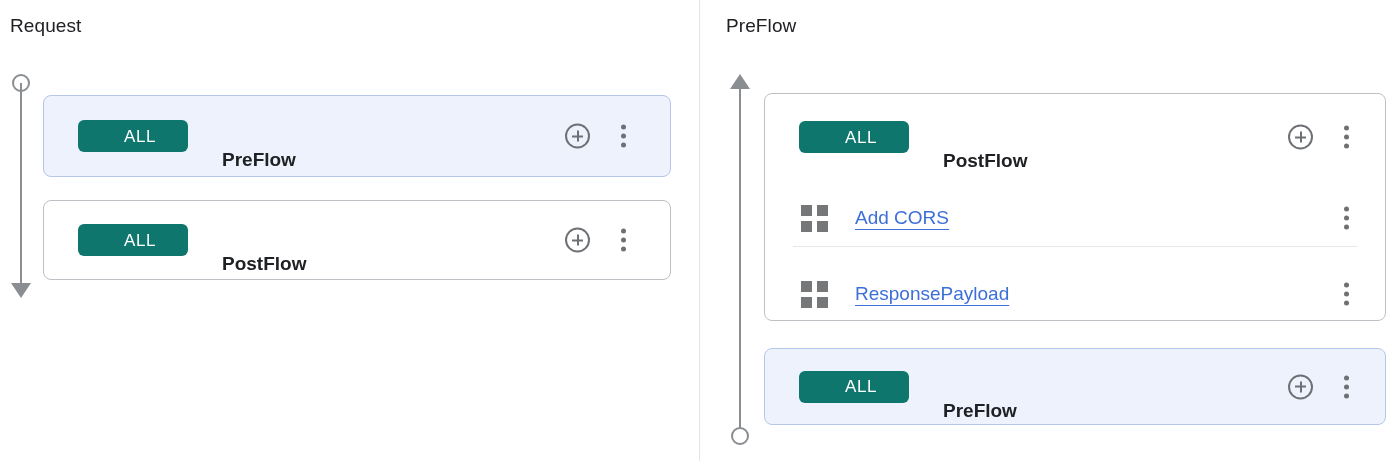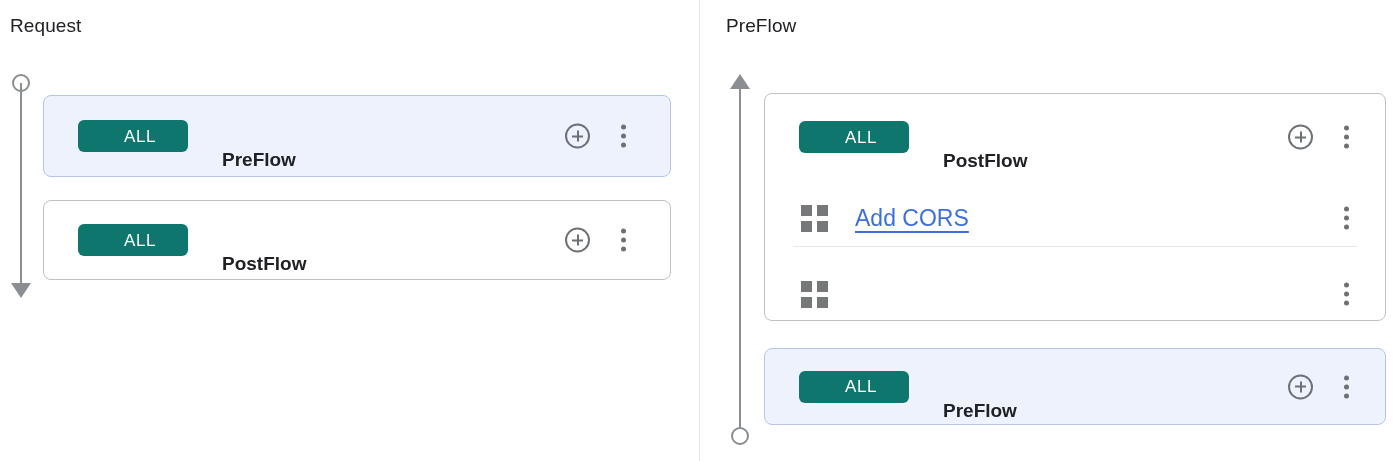--- a/index.html
+++ b/index.html
@@ -157,21 +157,21 @@
     margin-left: 2px;
   }
   .grid-icon i {
     display: block;
     width: 11px;
     height: 11px;
     background: #757779;
   }
   .policy-link {
     margin-left: 27px;
-    font-size: 23px;
+    font-size: 19px;
     color: #3d6fd9;
     text-decoration: underline;
     text-underline-offset: 5px;
     white-space: nowrap;
     cursor: pointer;
   }
 
   
   .actions {
     position: absolute;
@@ -322,20 +322,21 @@
 
     <div class="row-separator sep-1"></div>
 
     <div class="row policy-row">
       <span class="grid-icon">
         <i></i>
           <i></i>
           <i></i>
           <i></i>
       </span>
+      <a class="policy-link">ResponsePayload</a>
       <span class="actions">
         <span class="kebab-icon">
           <span></span>
             <span></span>
             <span></span>
         </span>
       </span>
     </div>
   </div>
 

